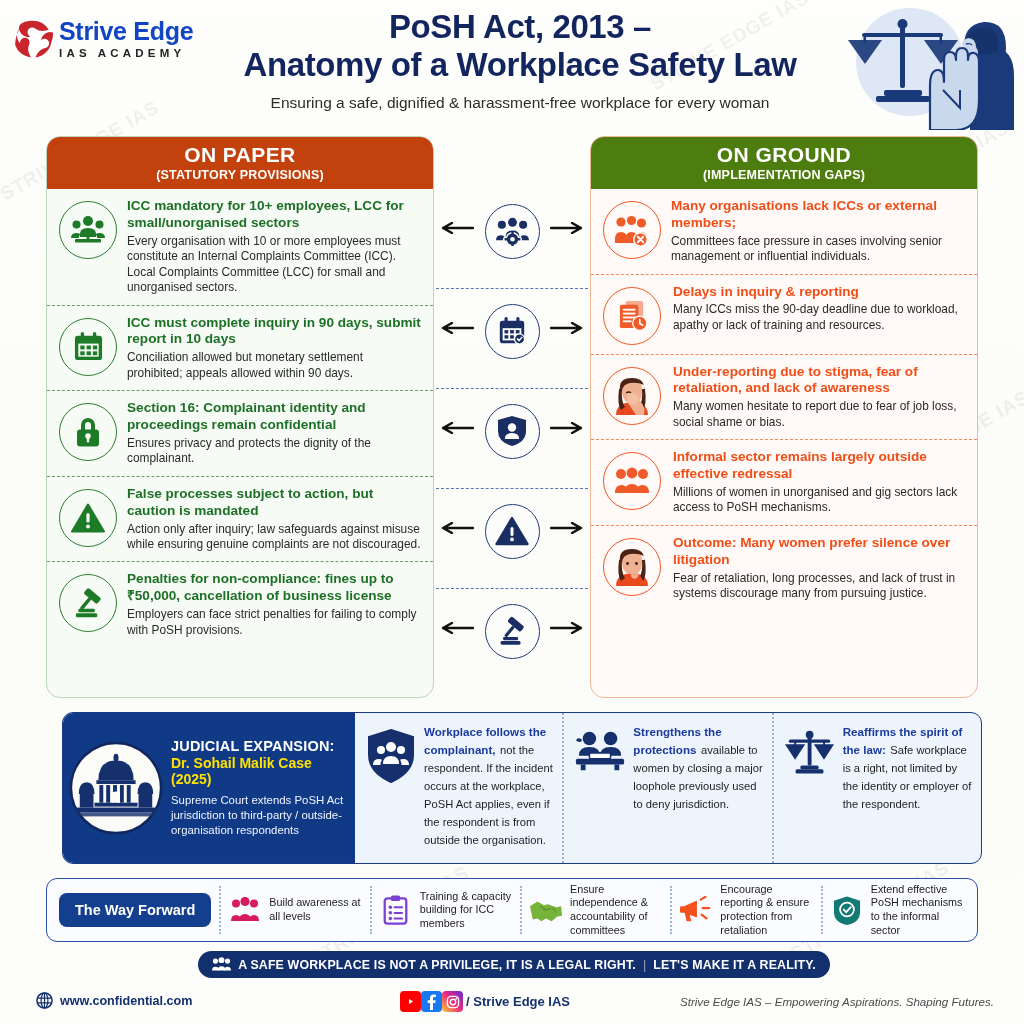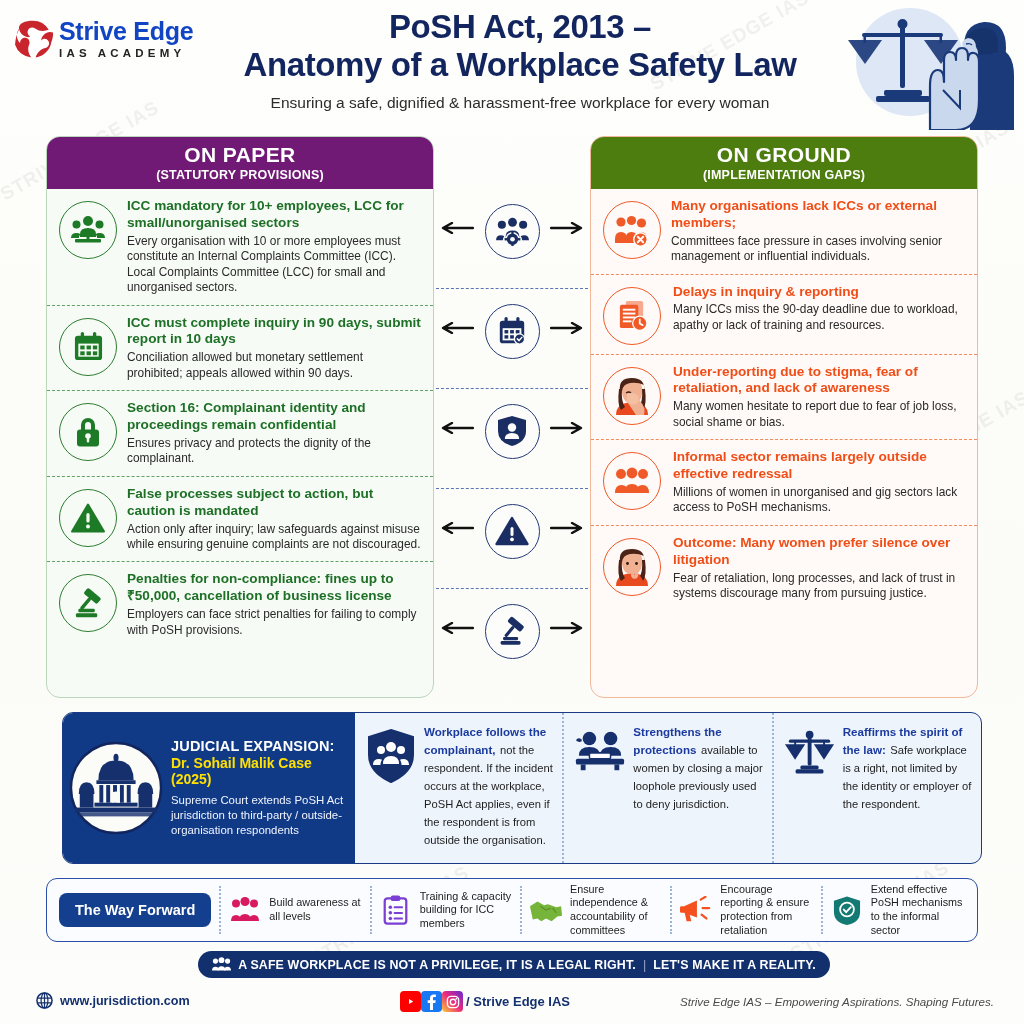--- a/index.html
+++ b/index.html
@@ -52,21 +52,21 @@
   .col {
     position: absolute; top: 136px; width: 388px; height: 562px;
     border-radius: 14px; overflow: hidden;
   }
   .col.left  { left: 46px;  border: 1.5px solid #bcd6bc; background: #f7fbf6; }
   .col.right { left: 590px; border: 1.5px solid #f3b79a; background: #fffaf7; }
   .col-head {
     height: 52px; display: flex; flex-direction: column; align-items: center;
     justify-content: center; color: #fff; text-align: center;
   }
-  .col.left  .col-head { background: #701a75; }
+  .col.left  .col-head { background: #c2410c; }
   .col.right .col-head { background: #4d7c0f; }
   .col-head .h1 { font-size: 21px; font-weight: 800; letter-spacing: 0.4px; line-height: 1.05; }
   .col-head .h2 { font-size: 12.5px; font-weight: 700; letter-spacing: 0.2px; margin-top: 1px; }
 
   .rows { padding: 0 0 0 0; }
   .row {
     display: flex; gap: 10px; padding: 9px 12px 9px 12px; align-items: flex-start;
   }
   .col.left  .row + .row { border-top: 1.4px dashed #63a063; }
   .col.right .row + .row { border-top: 1.4px dashed #f08a5a; gap: 12px; }
@@ -713,21 +713,21 @@
     <span class="banner-t">LET'S MAKE IT A REALITY.</span>
   </div>
 
   <div class="footer">
     <div class="foot-site">
       <svg width="17" height="17" viewBox="0 0 18 18">
         <circle cx="9" cy="9" r="8" fill="none" stroke="#14316f" stroke-width="1.6"></circle>
         <ellipse cx="9" cy="9" rx="3.6" ry="8" fill="none" stroke="#14316f" stroke-width="1.3"></ellipse>
         <path d="M1.4 6.5h15.2M1.4 11.5h15.2M9 1v16" stroke="#14316f" stroke-width="1.3"></path>
       </svg>
-      <span class="t">www.jurisdiction.com</span>
+      <span class="t">www.confidential.com</span>
     </div>
 
     <div class="foot-social">
       <span class="soc soc-yt">
         <svg width="12" height="9" viewBox="0 0 12 9">
             <path d="M4 2l4.2 2.5L4 7z" fill="#fff"></path>
           </svg>
       </span>
       <span class="soc soc-fb">
         <svg width="11" height="16" viewBox="0 0 11 16">

